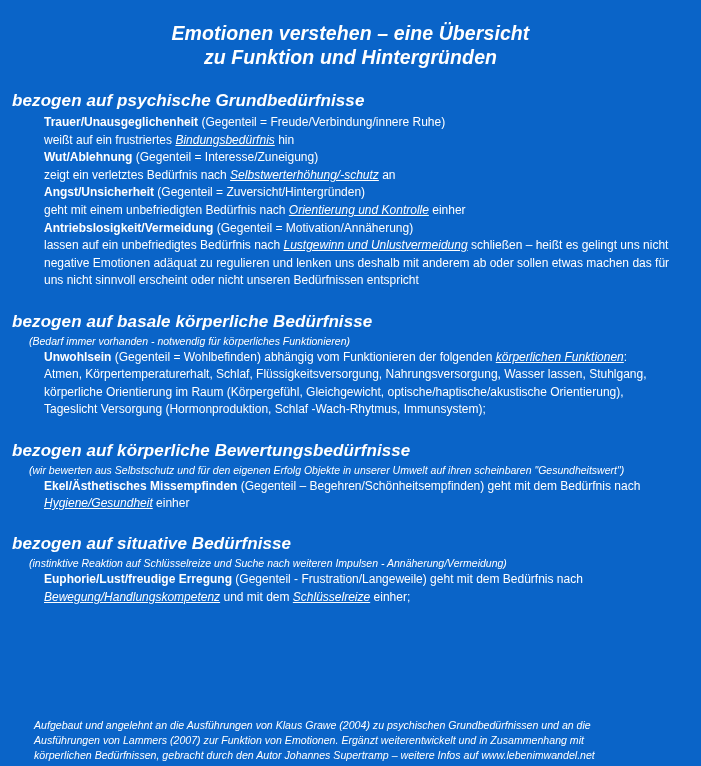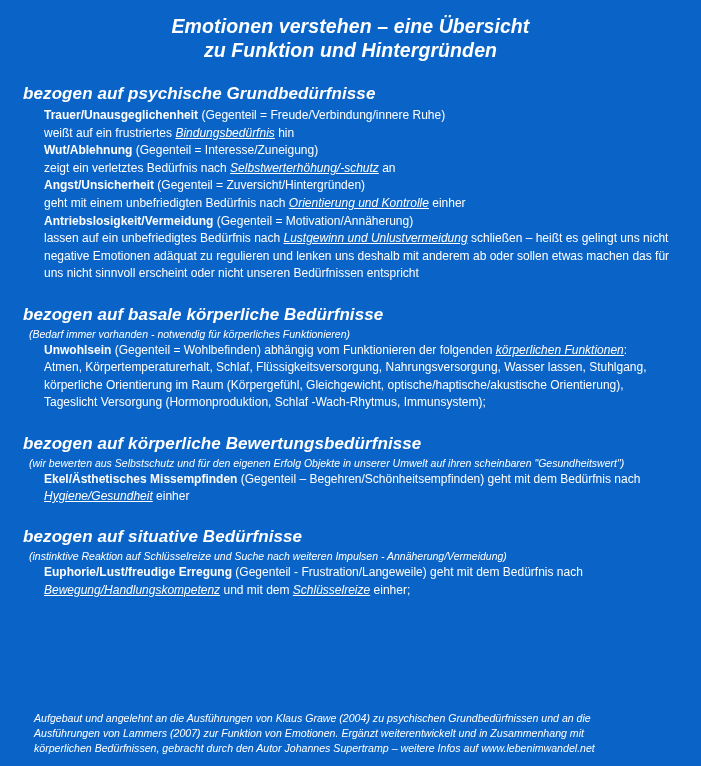--- a/index.html
+++ b/index.html
@@ -24,31 +24,32 @@
 
   
   .title {
     text-align: center;
     font-style: italic;
     font-weight: bold;
     font-size: 19.5px;
     line-height: 24px;
     letter-spacing: 0.1px;
     padding-top: 14px;
+    margin-top: 7px;
   }
   .title .t-line { display: block; }
 
   
   .section { margin-top: 0; }
   .section-heading {
     font-style: italic;
     font-weight: bold;
     font-size: 17px;
     line-height: 20px;
-    padding-left: 23px;
+    padding-left: 12px;
     margin-top: 22px;
     margin-bottom: 3px;
     letter-spacing: 0.1px;
   }
   .sub-note {
     font-style: italic;
     font-size: 10.5px;
     line-height: 13px;
     padding-left: 29px;
     padding-right: 36px;

